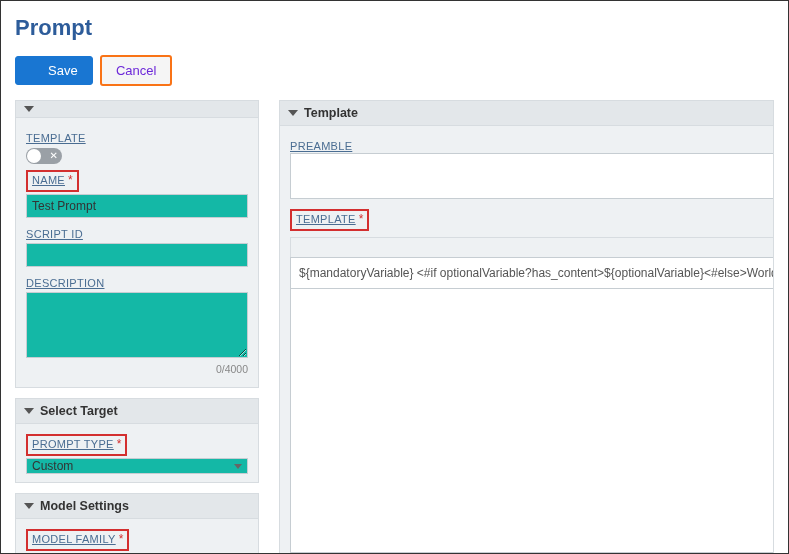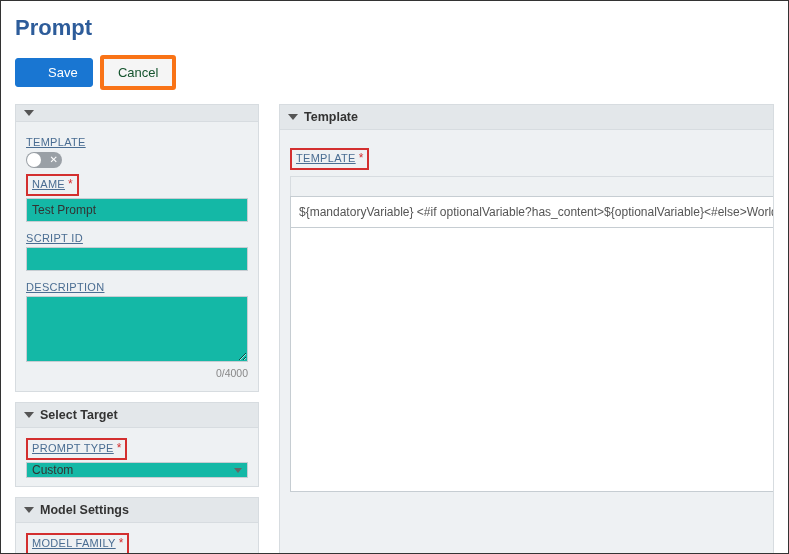--- a/index.html
+++ b/index.html
@@ -25,21 +25,21 @@
   .btn {
     display: inline-block;
     padding: 6px 14px;
     font-size: 13px;
     border-radius: 3px;
     border: 1px solid transparent;
     cursor: pointer;
     margin-right: 4px;
   }
   .btn-primary { background: #1976d2; color: #fff; border-color: #1976d2; padding-left: 32px; }
-  .btn-default { background: #f5f5f5; color: #14532d; border: 4px solid #f97316; }
+  .btn-default { background: #f5f5f5; color: #6d28d9; border: 2px solid #f97316; }
   .layout { display: flex; gap: 20px; align-items: stretch; }
   .col-left { width: 244px; flex: 0 0 244px; }
   .col-right { flex: 1; min-width: 0; }
   .panel {
     background: #eef1f3;
     border: 1px solid #d7dce0;
     margin-bottom: 10px;
   }
   .panel-hd {
     display: flex;
@@ -230,20 +230,24 @@
 
     </div>
 
     <div class="col-right">
       <div class="panel" style="height:100%;">
         <div class="panel-hd">
           <span class="chev"></span>
           <span>Template</span>
         </div>
         <div class="panel-body" style="padding:8px 0 0 10px;">
+          <div class="fldblk" style="padding-right:0;">
+            <span class="fld-label link">PREAMBLE</span>
+            <input class="tmpl-input" style="height: 46px; border-right: none;" value="">
+          </div>
 
           <div style="margin-top:8px;">
             <span class="hl-red">
               <span class="fld-label link">TEMPLATE</span><span class="req">*</span>
             </span>
           </div>
           <div class="tmpl-head-bar" style="border-right:none;"></div>
           <div class="tmpl-main" style="border-right:none;white-space:nowrap;overflow:hidden;">${mandatoryVariable} &lt;#if optionalVariable?has_content&gt;${optionalVariable}&lt;#else&gt;World&lt;/#i</div>
           <div class="tmpl-scroll" style="border-right:none;"></div>
         </div>

